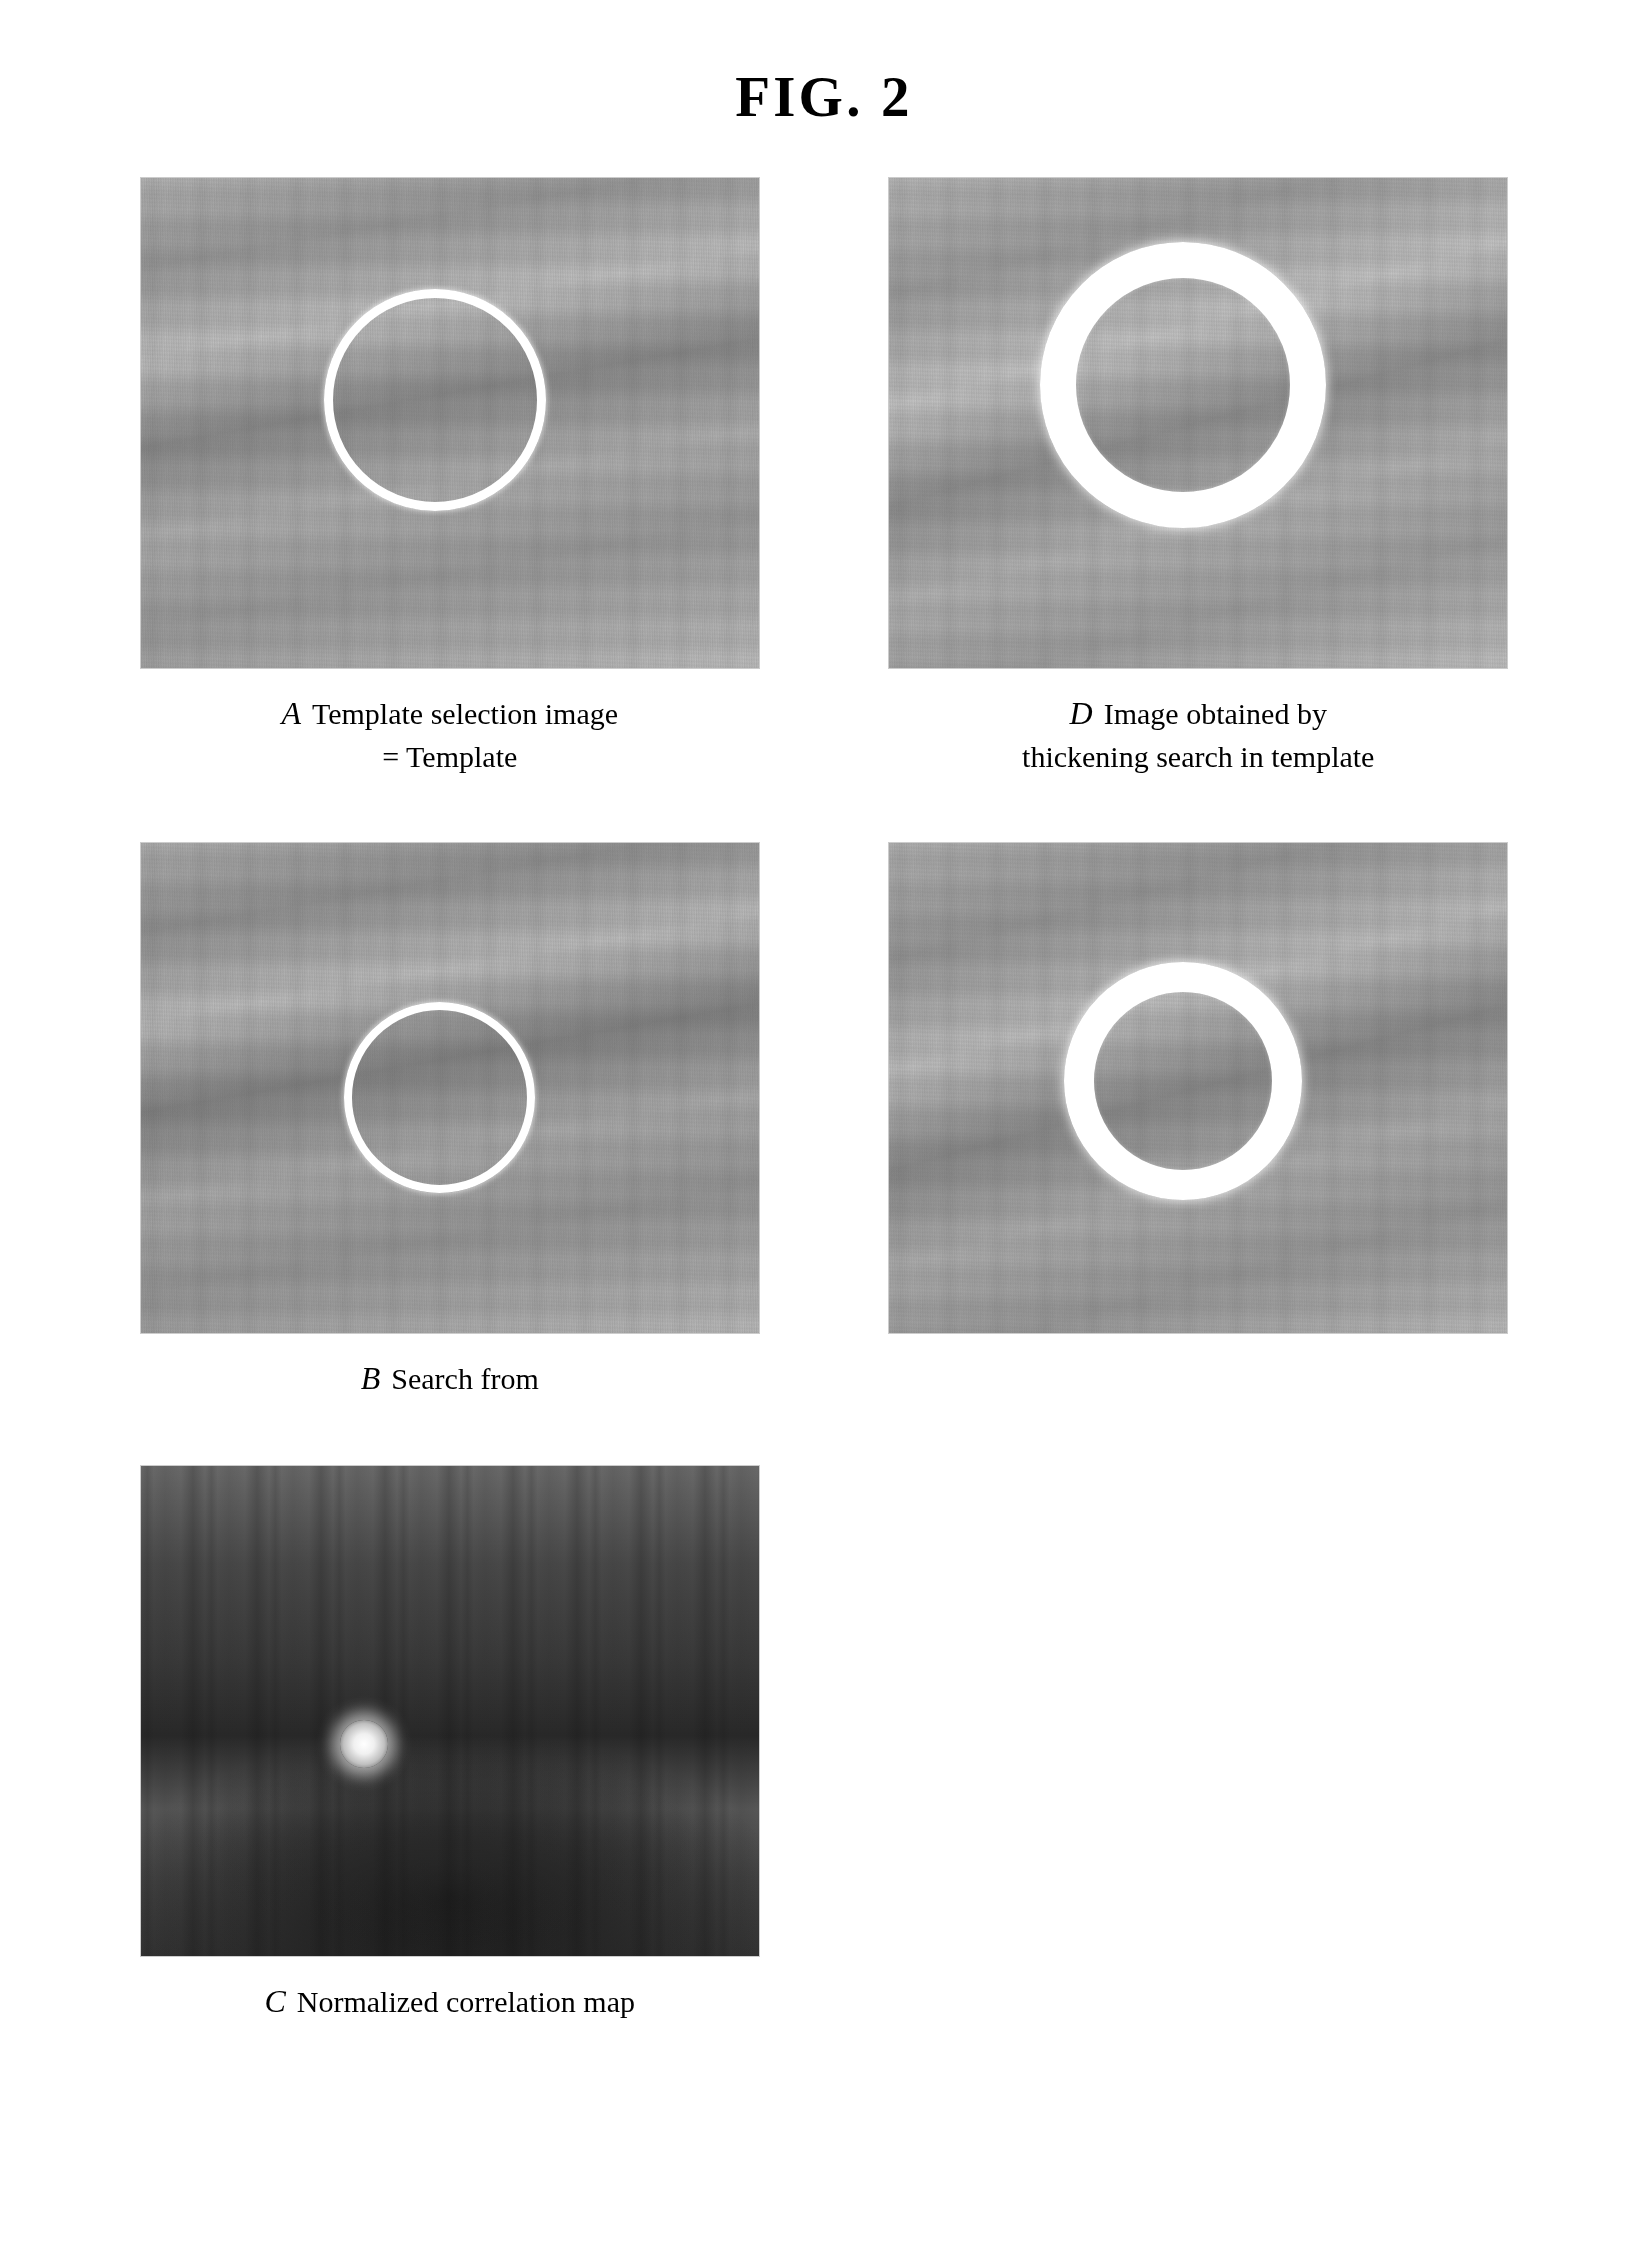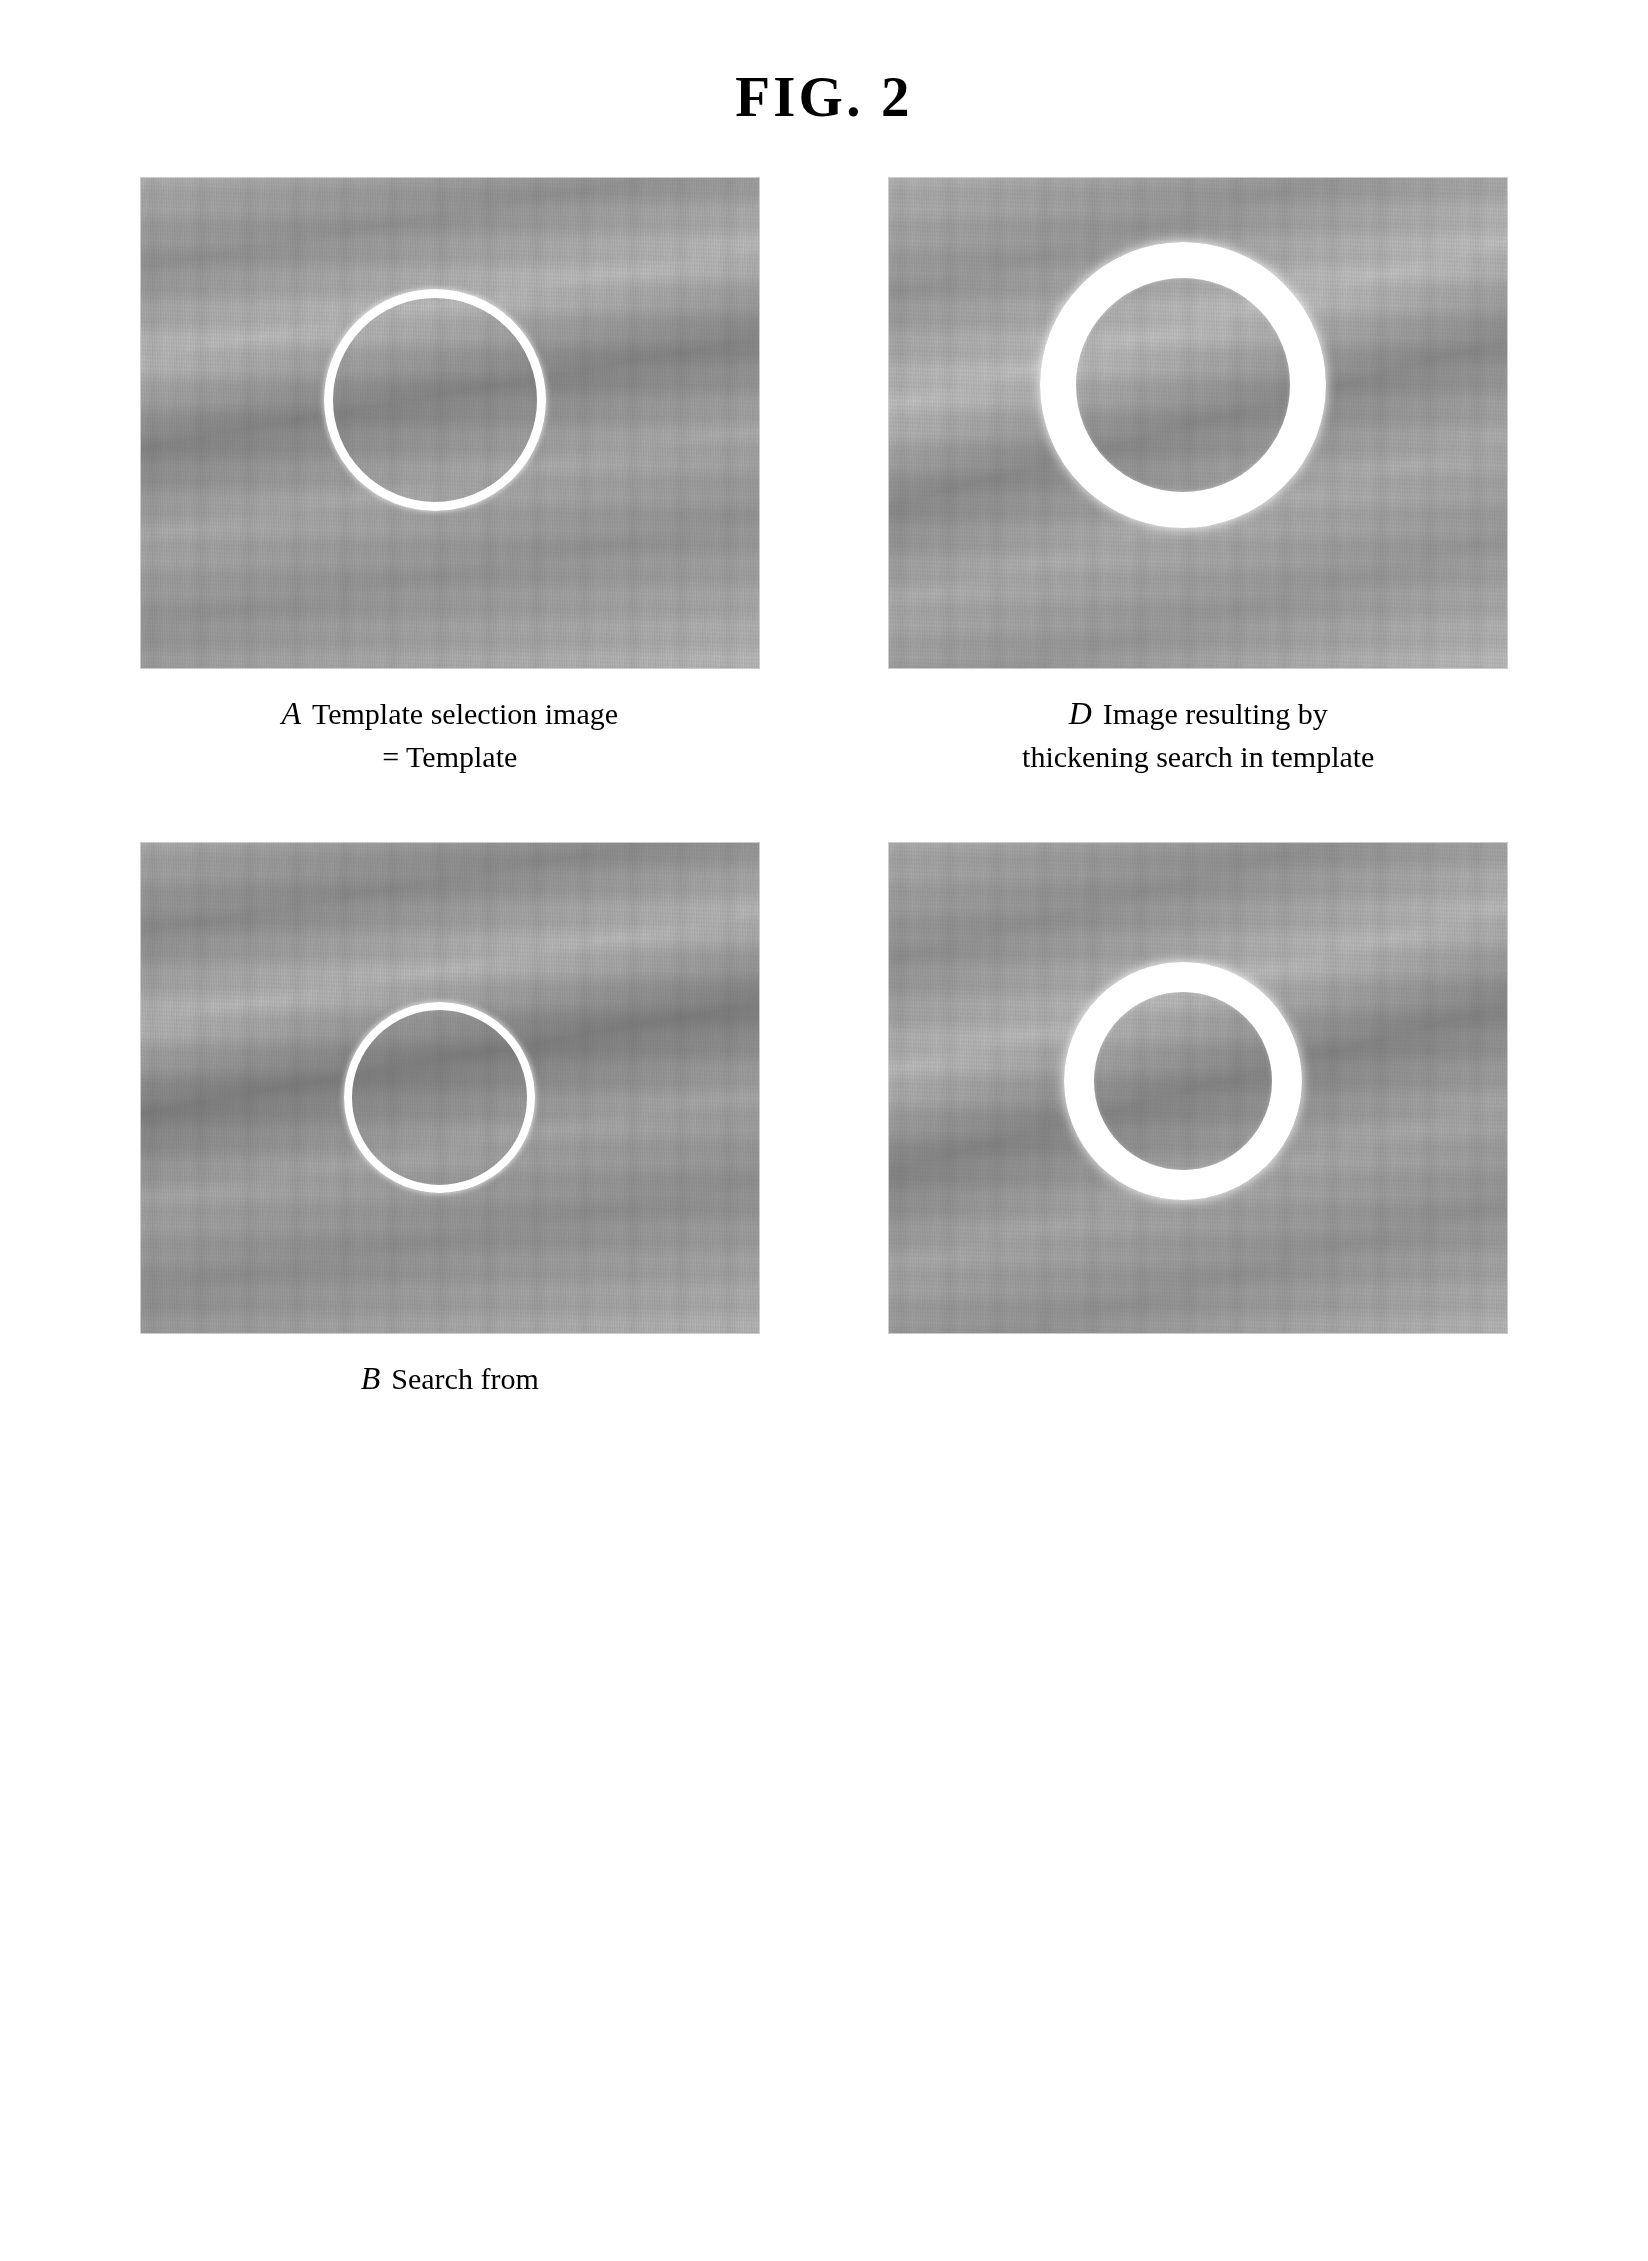--- a/index.html
+++ b/index.html
@@ -174,21 +174,21 @@
       <div class="bg-texture" style="width:100%;height:100%;position:absolute;background:
         repeating-linear-gradient(88deg, transparent 0px, rgba(100,100,100,0.12) 0.8px, transparent 2.4px),
         repeating-linear-gradient(2deg, transparent 0px, rgba(110,110,110,0.1) 1.6px, transparent 4px),
         linear-gradient(165deg, #b8b8b8 0%, #9c9c9c 18%, #c5c5c5 35%, #8e8e8e 50%, #b3b3b3 65%, #9e9e9e 80%, #c2c2c2 100%);">
       </div>
       <div class="streaks"></div>
 
       <div class="circle-thick" style="width:286px;height:286px;top:64px;left:151px;"></div>
     </div>
     <div class="image-label">
-      <span class="label-letter">D</span><span>Image resulting by</span><br>
+      <span class="label-letter">D</span><span>Image obtained by</span><br>
       <span>thickening search in template</span>
     </div>
   </div>
 
   <div class="cell">
     <div class="image-wrapper">
       <div class="bg-texture" style="width:100%;height:100%;position:absolute;background:
         repeating-linear-gradient(88deg, transparent 0px, rgba(100,100,100,0.15) 0.8px, transparent 2.4px),
         repeating-linear-gradient(2deg, transparent 0px, rgba(120,120,120,0.1) 1.6px, transparent 4px),
         linear-gradient(170deg, #b0b0b0 0%, #909090 15%, #bebebe 30%, #808080 45%, #ababab 60%, #959595 75%, #bcbcbc 100%);">
@@ -208,16 +208,31 @@
         repeating-linear-gradient(88deg, transparent 0px, rgba(100,100,100,0.12) 0.8px, transparent 2.4px),
         repeating-linear-gradient(2deg, transparent 0px, rgba(110,110,110,0.1) 1.6px, transparent 4px),
         linear-gradient(165deg, #b2b2b2 0%, #969696 18%, #bfbfbf 35%, #888888 50%, #adadad 65%, #989898 80%, #bcbcbc 100%);">
       </div>
       <div class="streaks"></div>
 
       <div class="circle-thick" style="width:238px;height:238px;top:119px;left:175px;border-width:30px;"></div>
     </div>
   </div>
 
+  <div class="cell">
+    <div class="image-wrapper">
+      <div class="bg-texture" style="width:100%;height:100%;position:absolute;background:
+        radial-gradient(ellipse 318px 119px at 50% 78%, rgba(40,40,40,0.8) 0%, transparent 80%),
+        radial-gradient(ellipse 477px 238px at 50% 88%, rgba(20,20,20,0.9) 0%, transparent 70%),
+        linear-gradient(180deg, #686868 0%, #484848 20%, #383838 40%, #282828 55%, #565656 70%, #424242 85%, #323232 100%);">
+      </div>
+      <div class="dark-streaks"></div>
+
+      <div class="bright-spot-small" style="left:199px;top:254px;"></div>
+    </div>
+    <div class="image-label">
+      <span class="label-letter">C</span><span>Normalized correlation map</span>
+    </div>
+  </div>
 
 
 </div>
 
 
 </body></html>

